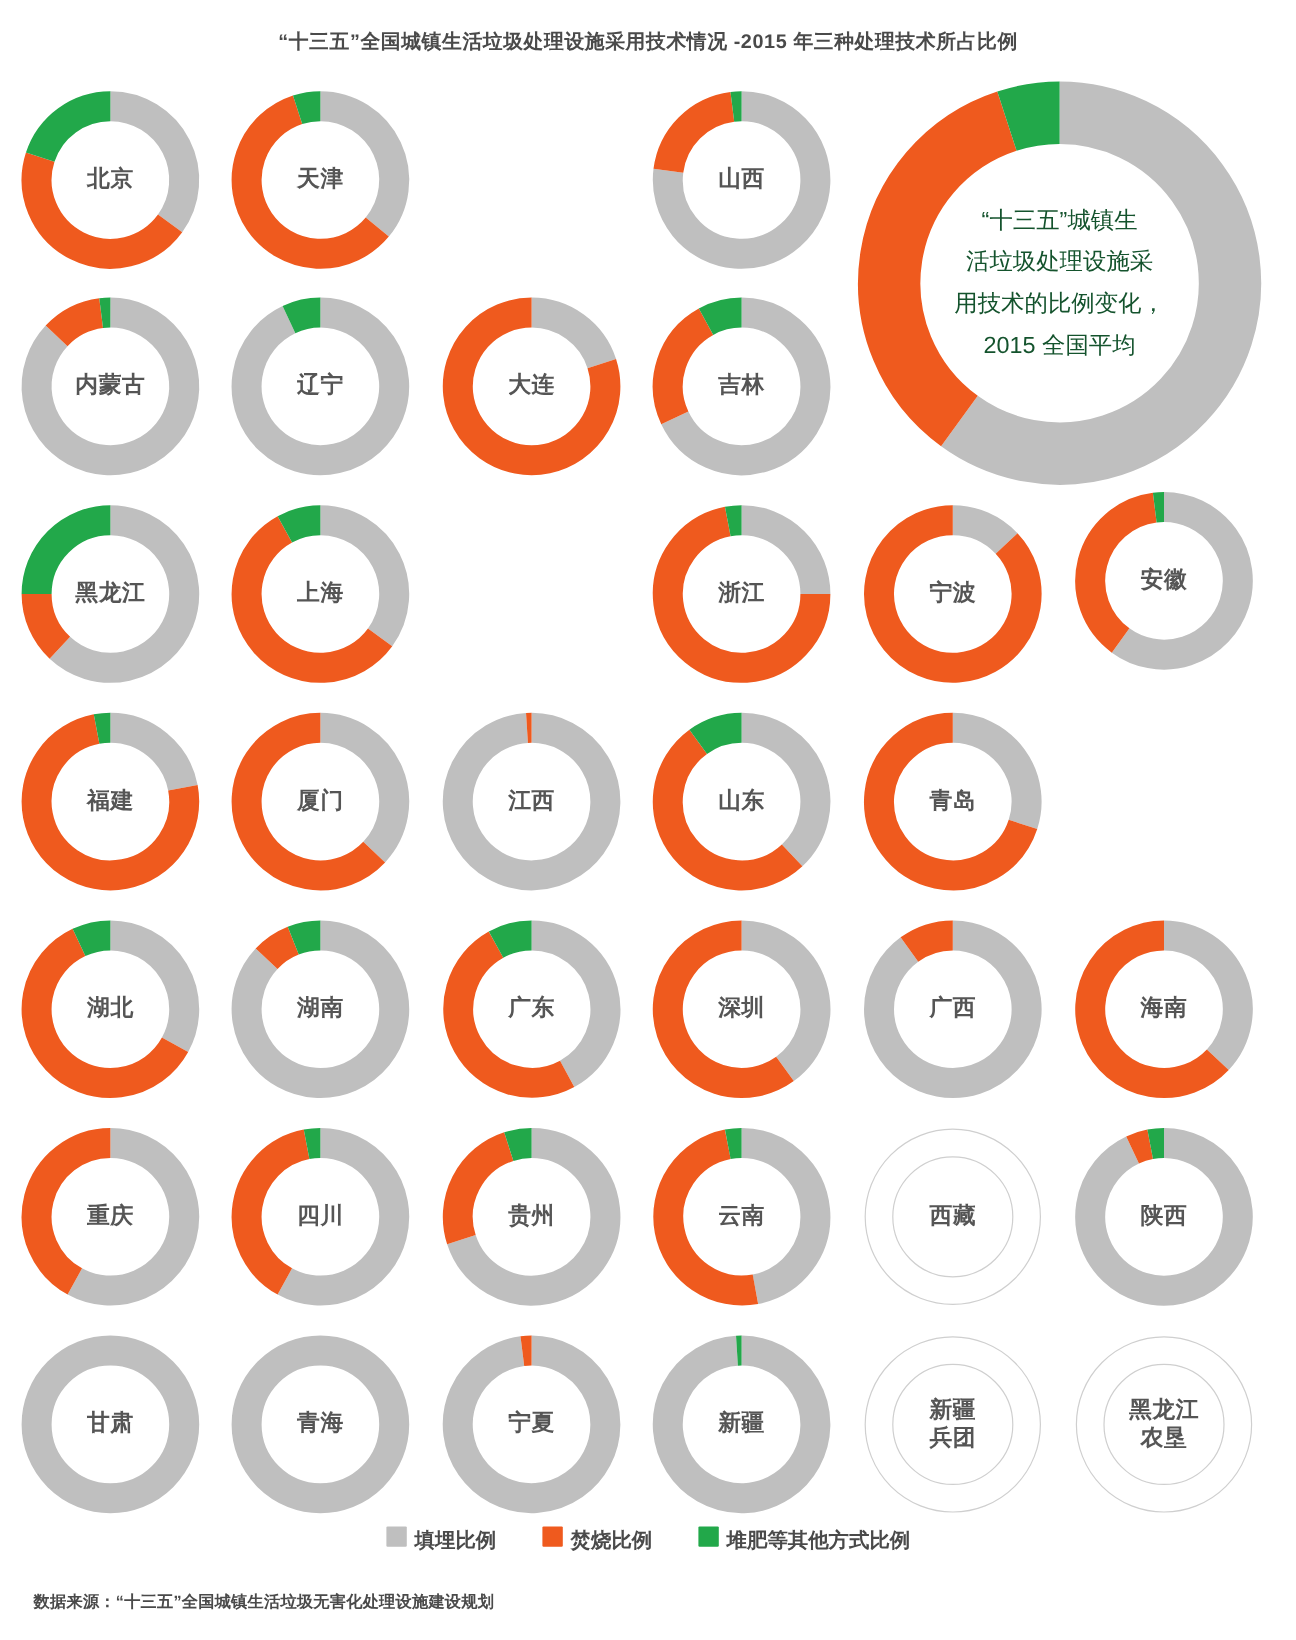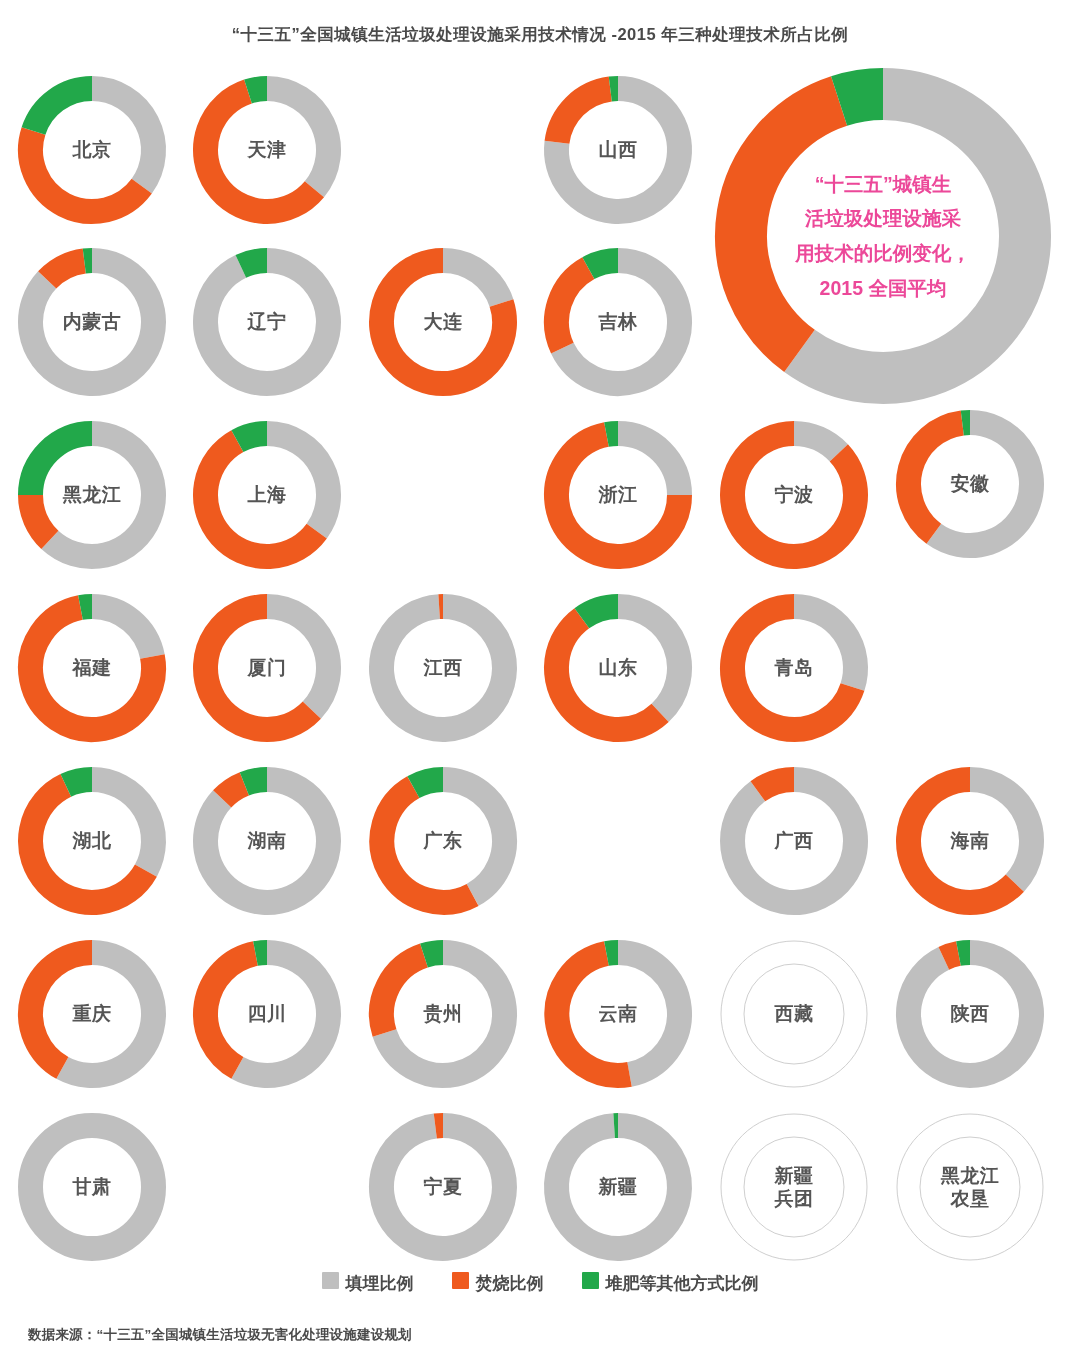--- a/index.html
+++ b/index.html
@@ -27,22 +27,22 @@
     position:absolute;left:0;top:0;width:100%;height:100%;
     display:flex;align-items:center;justify-content:center;
     text-align:center;
     line-height:1.22;
     color:#555;
     pointer-events:none;
     white-space:pre-line;
   }
   .small .lbl{font-size:19px;font-weight:bold;letter-spacing:.5px;}
   .big .lbl{
-    font-size:19.5px;font-weight:bold;line-height:1.78;
-    padding:0 46px;box-sizing:border-box;color:#ec4899;
+    font-size:19.5px;font-weight:normal;line-height:1.78;
+    padding:0 46px;box-sizing:border-box;color:#14532d;
   }
   #legend{
     position:absolute;left:0;top:1272px;width:1080px;
     display:flex;align-items:center;justify-content:center;
     gap:38px;
   }
   .lg-item{display:flex;gap:7px;}
   .lg-sw{width:17px;height:17px;display:block;border-radius:1px;}
   .lg-tx{font-size:17px;font-weight:bold;color:#4a4a4a;}
   #source{
@@ -243,20 +243,29 @@
     <div class="cell" style="left: 367px; top: 765px;">
       <div class="donut small" style="width: 152px; height: 152px;">
         <svg width="152" height="152" viewBox="0 0 152 152">
           <path d="M76.00,14.50 A61.5,61.5 0 0 1 105.63,129.89" fill="none" stroke="#BFBFBF" stroke-width="25"></path>
           <path d="M105.63,129.89 A61.5,61.5 0 0 1 46.37,22.11" fill="none" stroke="#EF5A1E" stroke-width="25"></path>
           <path d="M46.37,22.11 A61.5,61.5 0 0 1 76.00,14.50" fill="none" stroke="#22A84A" stroke-width="25"></path>
         </svg>
         <div class="lbl">广东</div>
       </div>
     </div>
+    <div class="cell" style="left: 542px; top: 765px;">
+      <div class="donut small" style="width: 152px; height: 152px;">
+        <svg width="152" height="152" viewBox="0 0 152 152">
+          <path d="M76.00,14.50 A61.5,61.5 0 0 1 112.15,125.75" fill="none" stroke="#BFBFBF" stroke-width="25"></path>
+          <path d="M112.15,125.75 A61.5,61.5 0 1 1 76.00,14.50" fill="none" stroke="#EF5A1E" stroke-width="25"></path>
+        </svg>
+        <div class="lbl">深圳</div>
+      </div>
+    </div>
     <div class="cell" style="left: 718px; top: 765px;">
       <div class="donut small" style="width: 152px; height: 152px;">
         <svg width="152" height="152" viewBox="0 0 152 152">
           <path d="M76.00,14.50 A61.5,61.5 0 1 1 39.85,26.25" fill="none" stroke="#BFBFBF" stroke-width="25"></path>
           <path d="M39.85,26.25 A61.5,61.5 0 0 1 76.00,14.50" fill="none" stroke="#EF5A1E" stroke-width="25"></path>
         </svg>
         <div class="lbl">广西</div>
       </div>
     </div>
     <div class="cell" style="left: 894px; top: 765px;">
@@ -325,20 +334,28 @@
         </svg>
         <div class="lbl">陕西</div>
       </div>
     </div>
     <div class="cell" style="left: 16px; top: 1111px;">
       <div class="donut small" style="width: 152px; height: 152px;">
         <svg width="152" height="152" viewBox="0 0 152 152">
           <circle cx="76" cy="76" r="61.5" fill="none" stroke="#BFBFBF" stroke-width="25"></circle>
         </svg>
         <div class="lbl">甘肃</div>
+      </div>
+    </div>
+    <div class="cell" style="left: 191px; top: 1111px;">
+      <div class="donut small" style="width: 152px; height: 152px;">
+        <svg width="152" height="152" viewBox="0 0 152 152">
+          <circle cx="76" cy="76" r="61.5" fill="none" stroke="#BFBFBF" stroke-width="25"></circle>
+        </svg>
+        <div class="lbl">青海</div>
       </div>
     </div>
     <div class="cell" style="left: 367px; top: 1111px;">
       <div class="donut small" style="width: 152px; height: 152px;">
         <svg width="152" height="152" viewBox="0 0 152 152">
           <path d="M76.00,14.50 A61.5,61.5 0 1 1 68.29,14.98" fill="none" stroke="#BFBFBF" stroke-width="25"></path>
           <path d="M68.29,14.98 A61.5,61.5 0 0 1 76.00,14.50" fill="none" stroke="#EF5A1E" stroke-width="25"></path>
         </svg>
         <div class="lbl">宁夏</div>
       </div>

